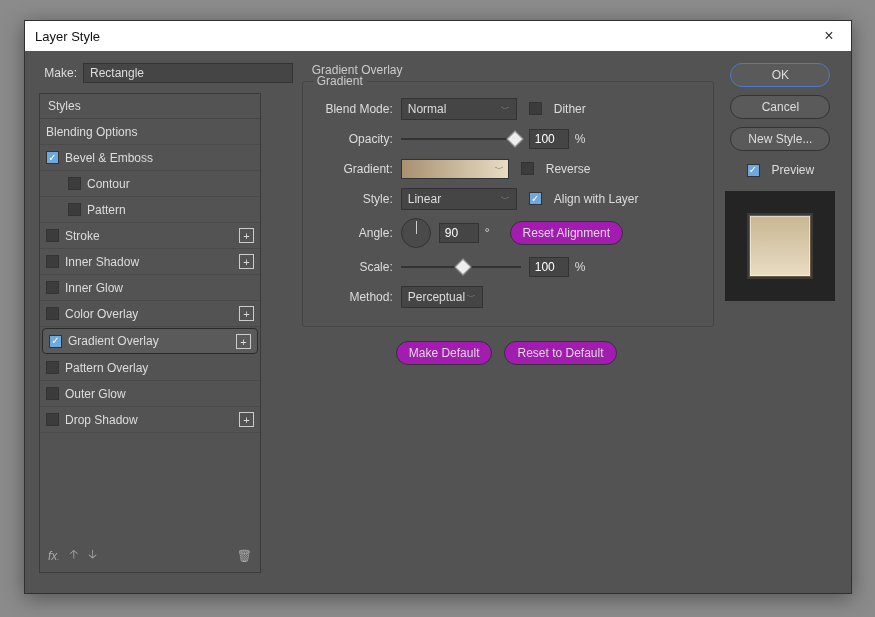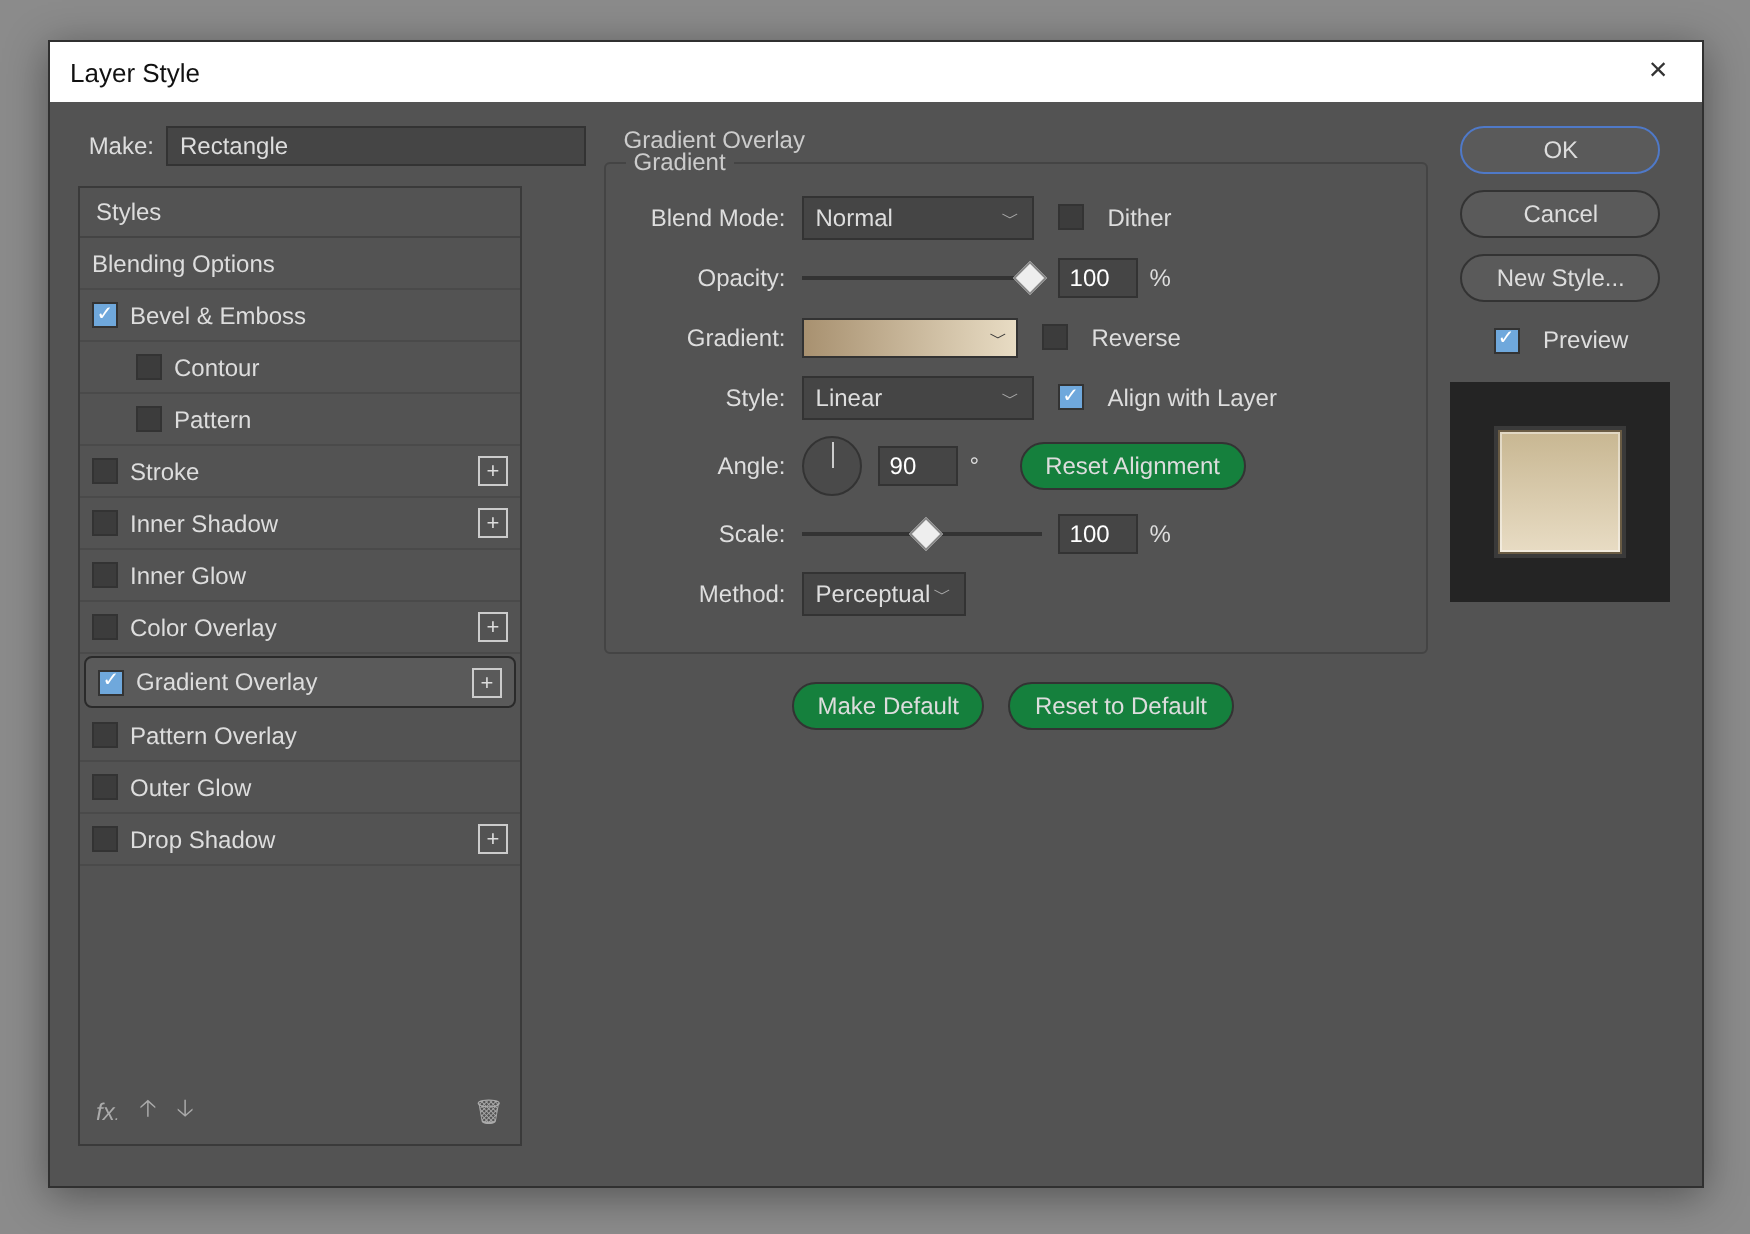--- a/index.html
+++ b/index.html
@@ -48,21 +48,21 @@
 .unit { color: #ddd; margin-left: 6px; }
 
 .grad-swatch { width: 108px; height: 20px; border: 1px solid #333; background: linear-gradient(to right, #a89170, #e8dcc4); display: flex; align-items: center; justify-content: flex-end; padding-right: 4px; }
 .grad-swatch .caret { font-size: 9px; color: #333; }
 
 .inline-check { display: flex; gap: 6px; color: #ddd; margin-left: 12px; }
 
 .angle-knob { width: 30px; height: 30px; border: 1px solid #333; border-radius: 50%; position: relative; background: #4a4a4a; }
 .angle-knob::after { content: ""; position: absolute; width: 1px; height: 13px; background: #ccc; left: 14px; top: 2px; }
 
-.btn { background: #15803d; border: 1px solid #333; color: #ddd; height: 24px; padding: 0 12px; border-radius: 12px; cursor: pointer; display: inline-flex; align-items: center; }
+.btn { background: #a21caf; border: 1px solid #333; color: #ddd; height: 24px; padding: 0 12px; border-radius: 12px; cursor: pointer; display: inline-flex; align-items: center; }
 
 .defaults-row { display: flex; gap: 12px; margin-top: 14px; margin-left: 94px; }
 
 .right-col { width: 120px; margin-left: 10px; display: flex; flex-direction: column; gap: 8px; align-items: center; padding-top: 0; }
 .big-btn { width: 100px; height: 24px; border-radius: 12px; border: 1px solid #333; background: #5a5a5a; color: #ddd; cursor: pointer; display: flex; align-items: center; justify-content: center; }
 .big-btn.primary { border: 1.5px solid #4f79c8; }
 .preview-check { display: flex; align-items: center; gap: 6px; color: #ddd; margin-top: 4px; }
 .preview-box { width: 110px; height: 110px; background: #242424; display: flex; align-items: center; justify-content: center; margin-top: 6px; }
 .preview-inner { width: 62px; height: 62px; background: linear-gradient(to bottom, #c8b792, #e8dcc4); border: 1px solid #6a5c44; box-shadow: inset 0 0 0 1px rgba(255,255,255,.45), 0 0 0 2px #3a3a3a; }
 </style>

